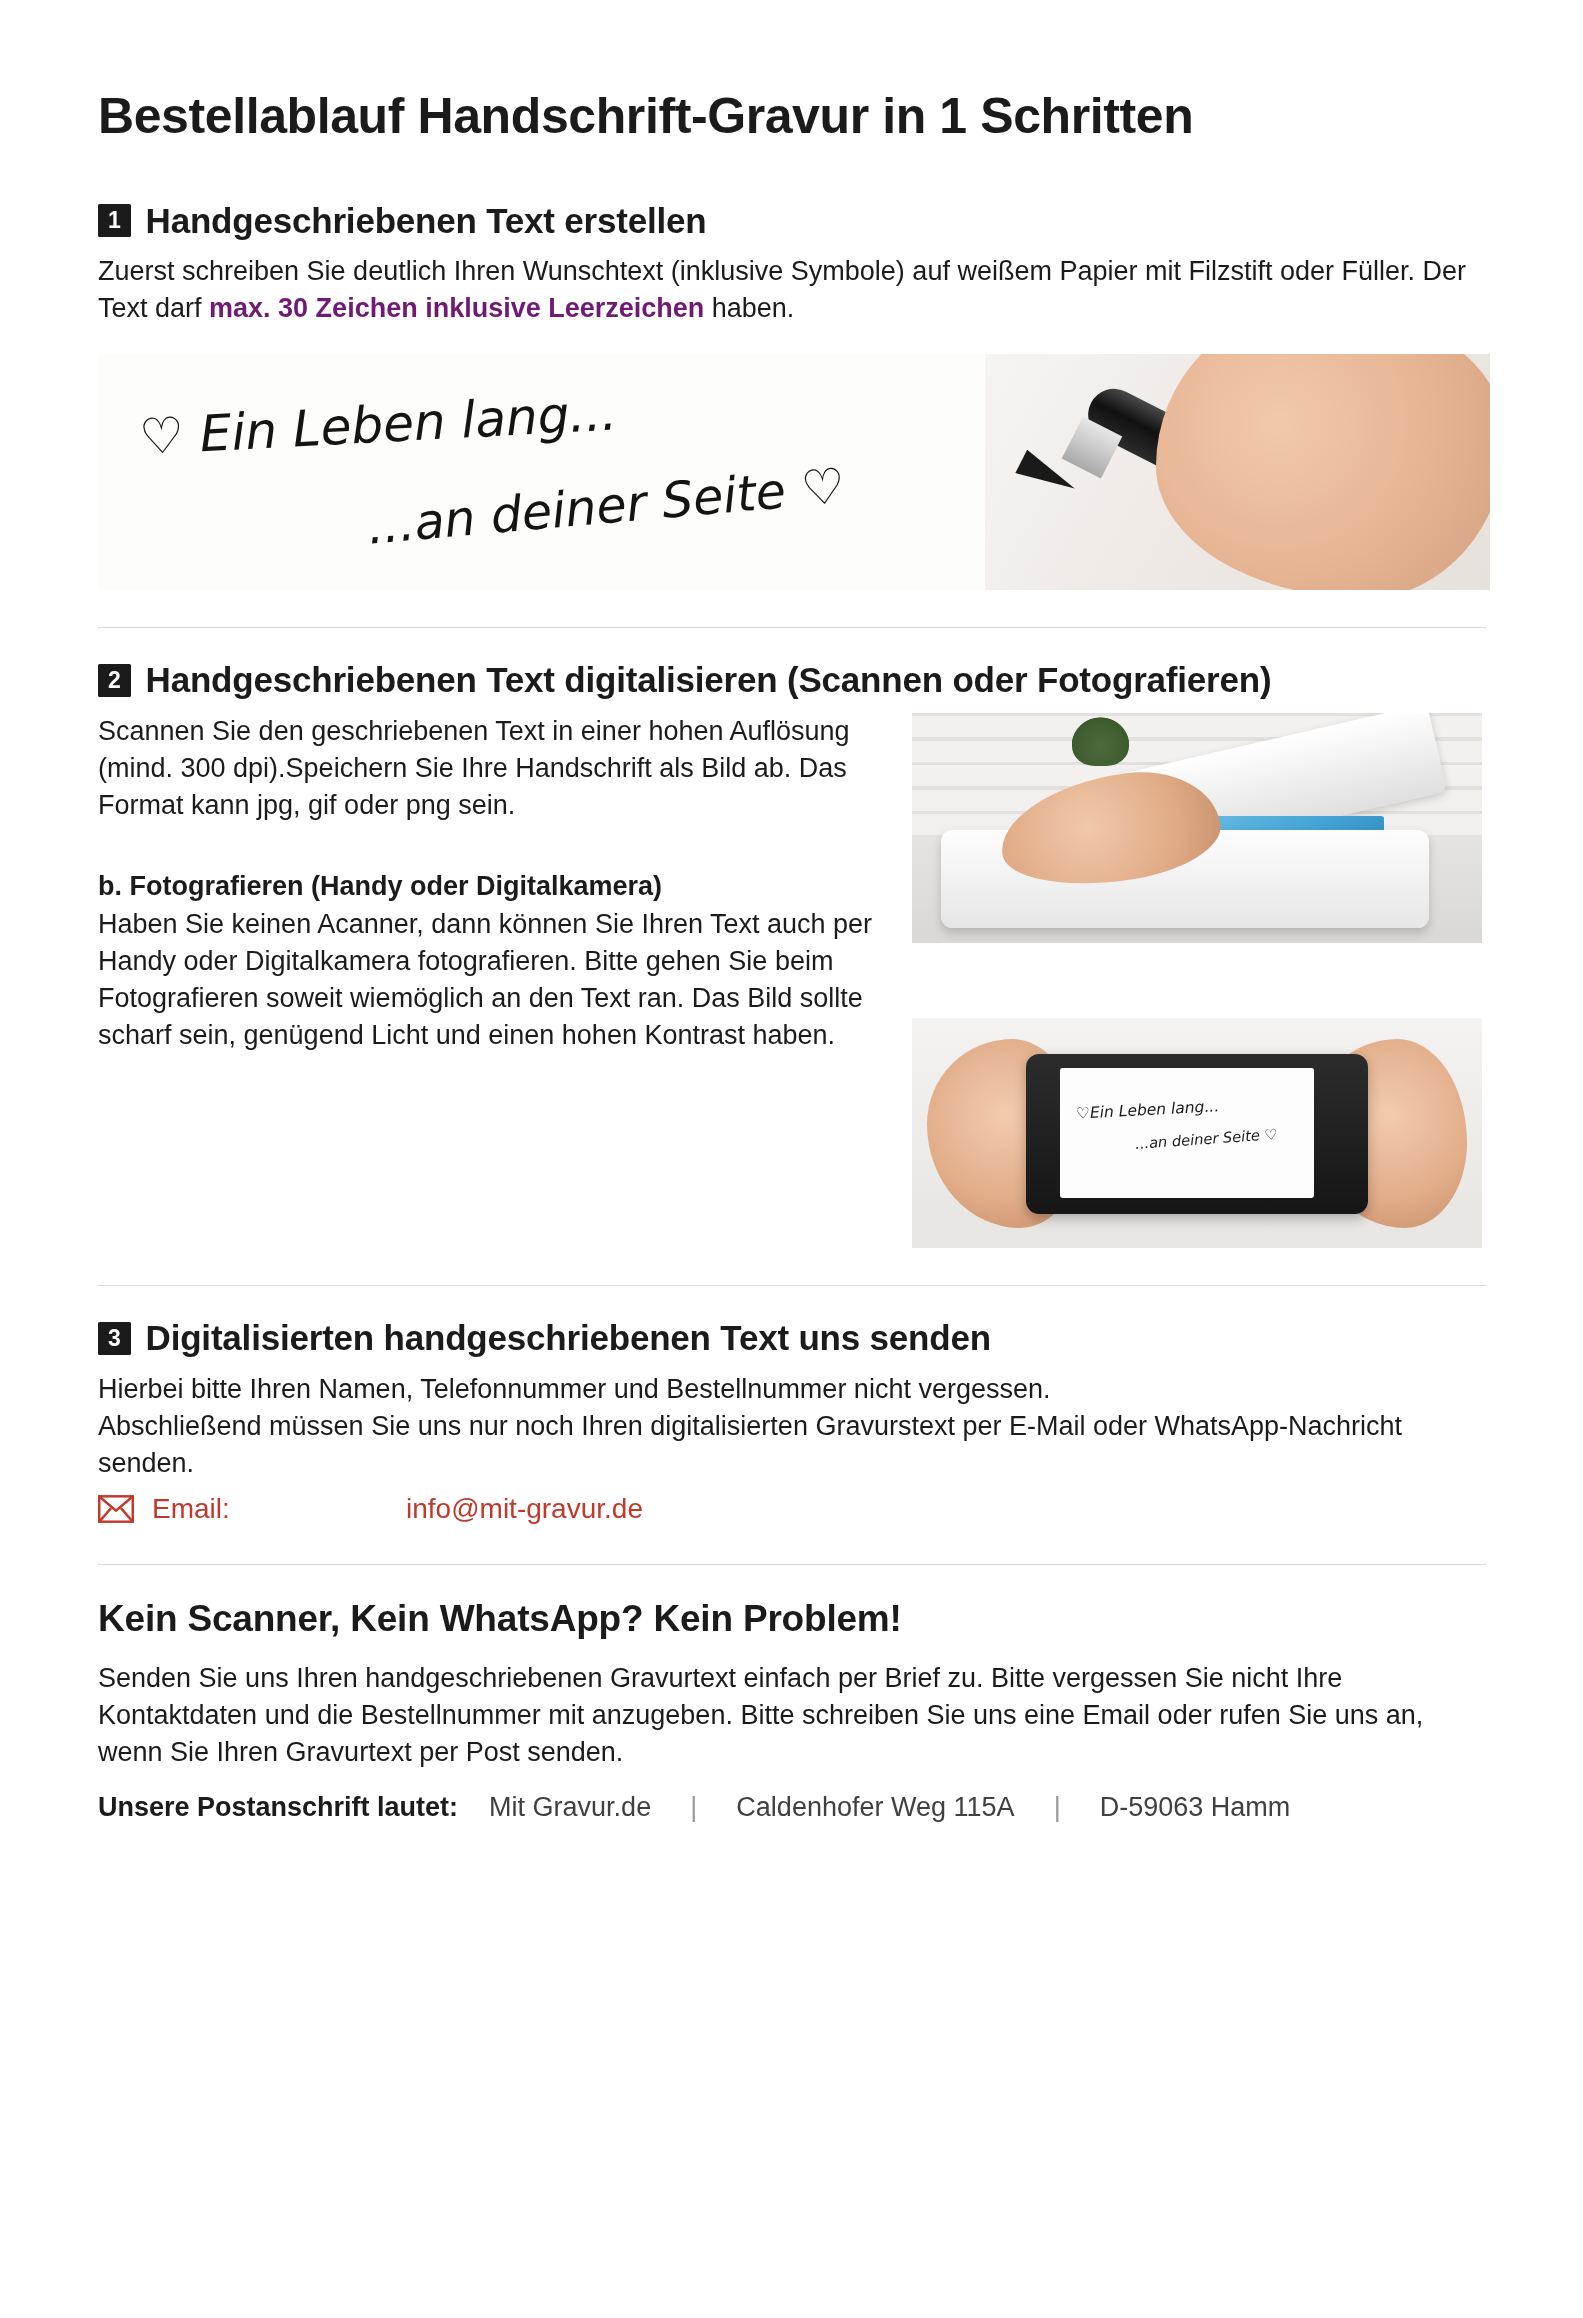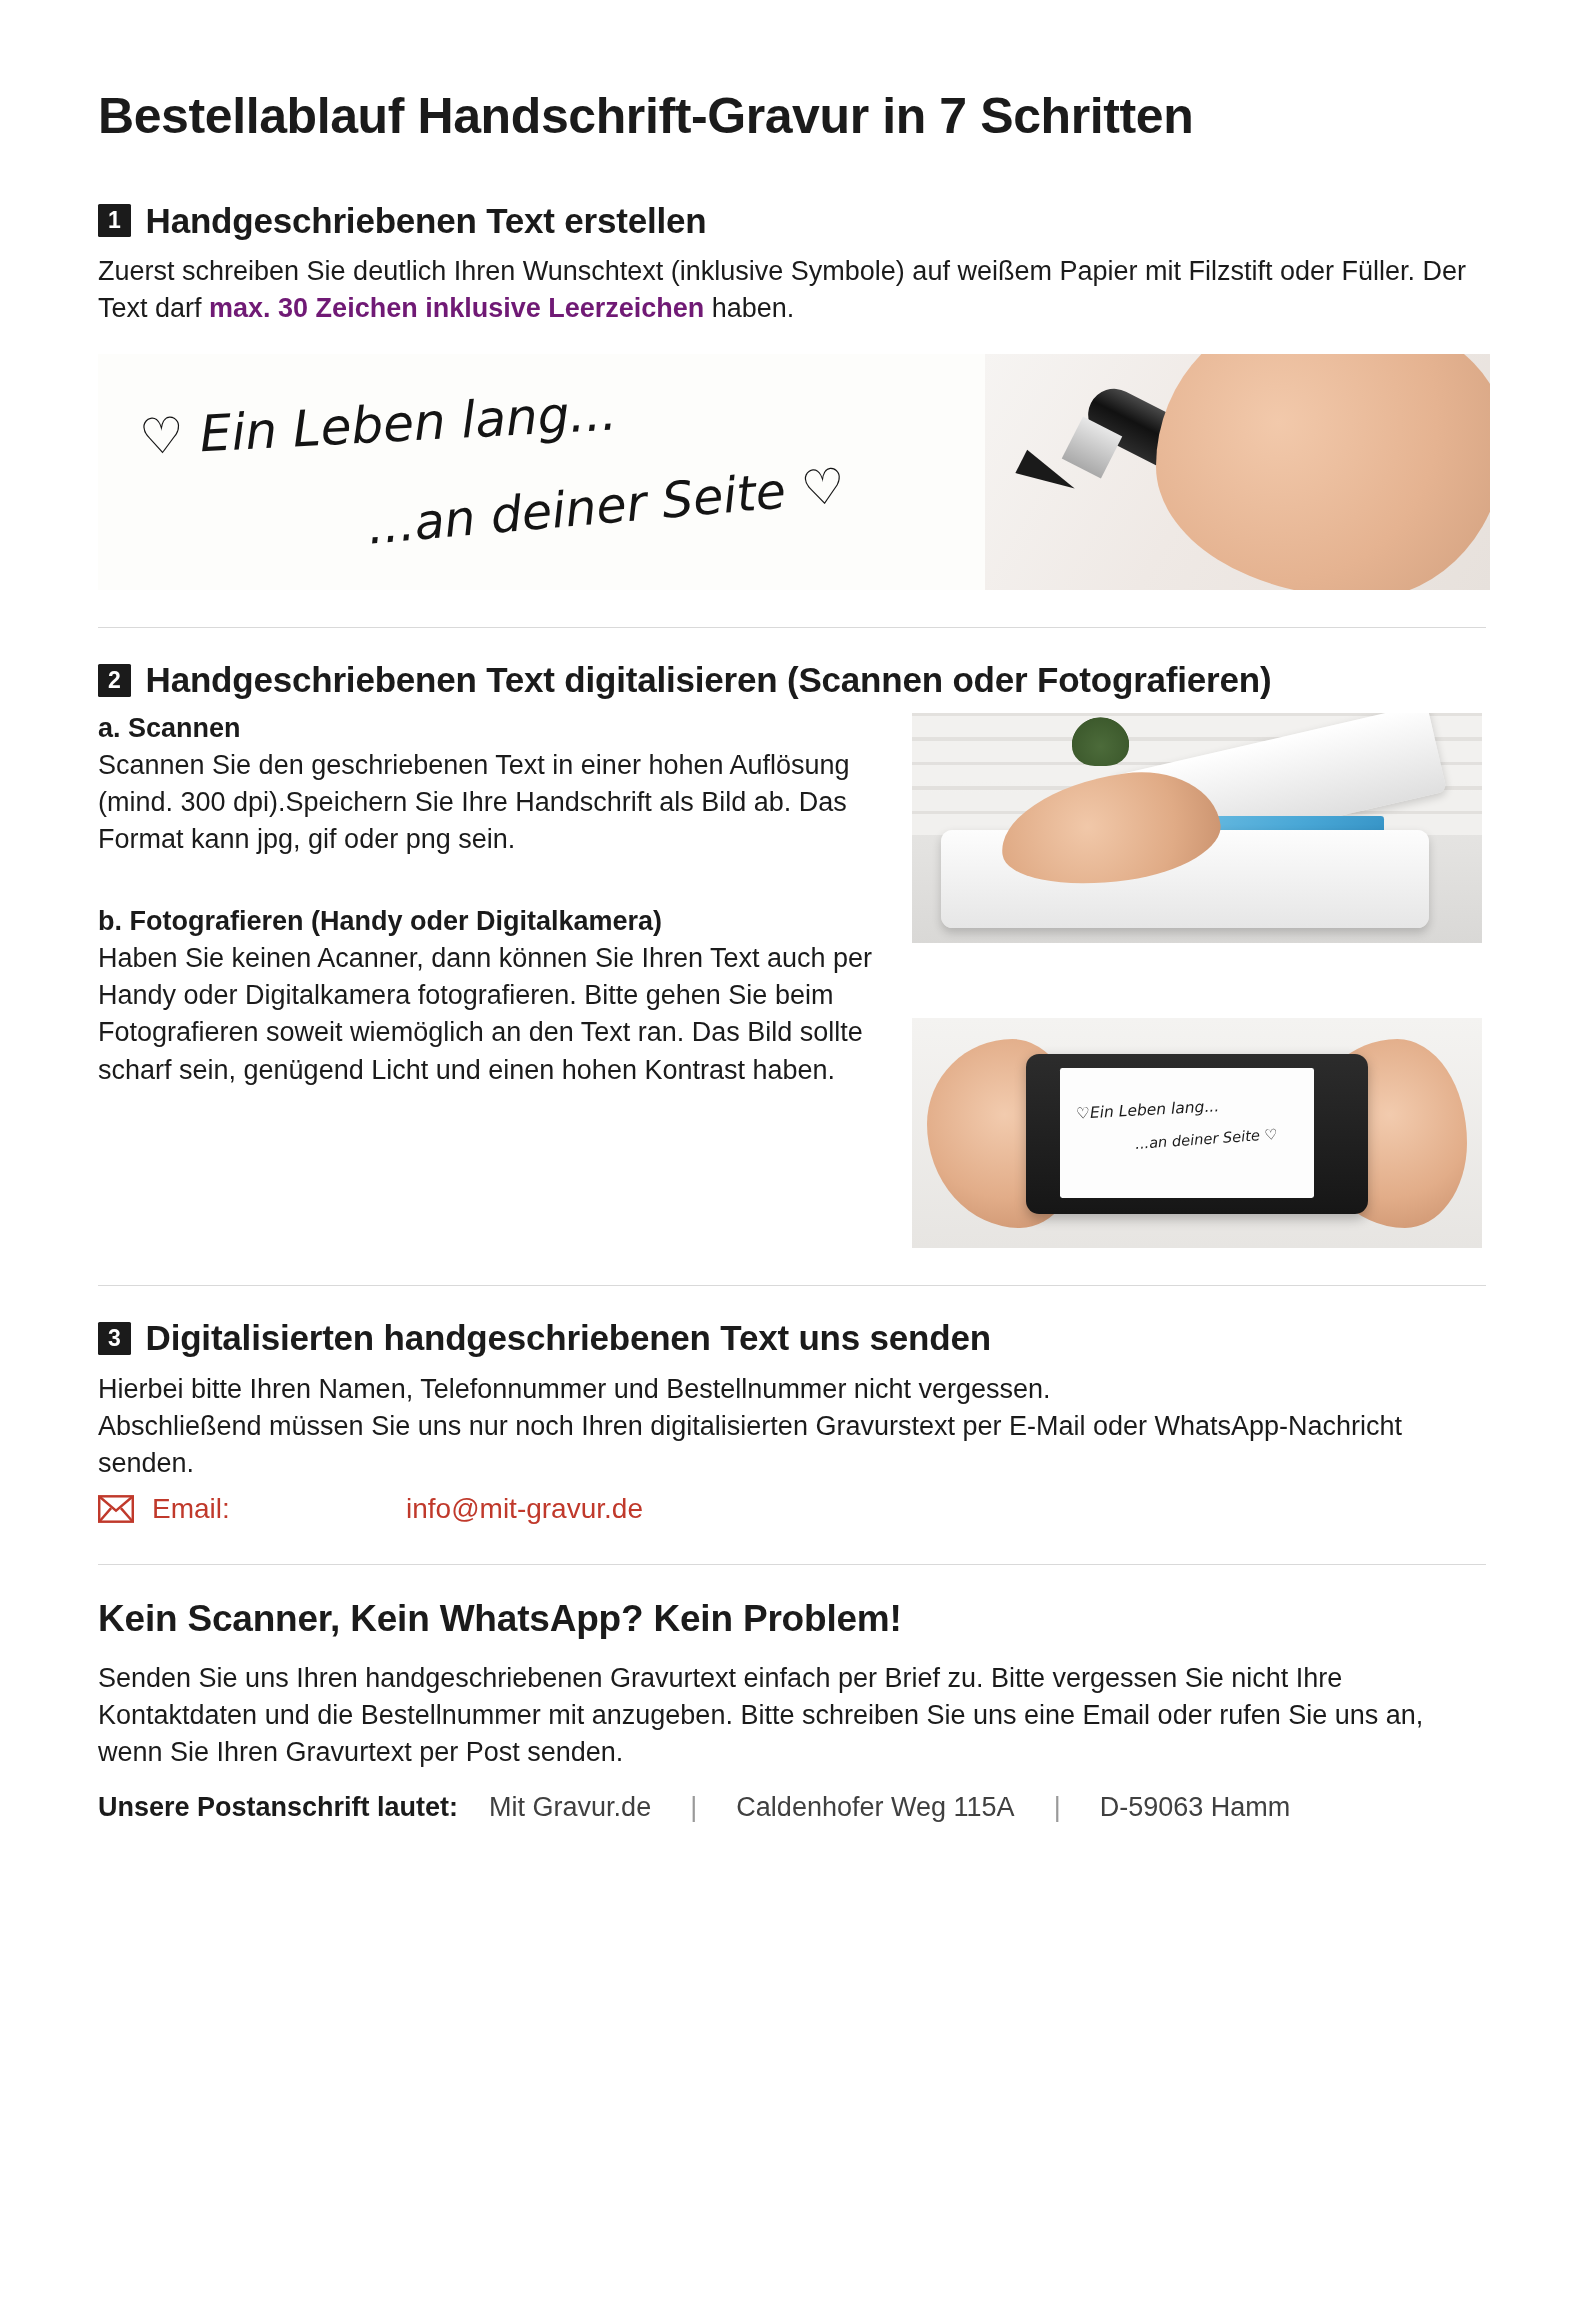--- a/index.html
+++ b/index.html
@@ -291,21 +291,21 @@
   }
   .addr-label { font-weight: bold; }
   .addr-sep { color: #9a9a9a; padding: 0 8.1px; }
   .addr-item { color: #404040; }
 </style>
 </head>
 <body>
 
 <div class="page">
 
-  <h1 class="doc-title">Bestellablauf Handschrift-Gravur in 7 Schritten</h1>
+  <h1 class="doc-title">Bestellablauf Handschrift-Gravur in 1 Schritten</h1>
 
   <section>
     <div class="step-head">
       <span class="step-badge">1</span>
       <span class="step-title">Handgeschriebenen Text erstellen</span>
     </div>
     <p class="para"><span>Zuerst schreiben Sie deutlich Ihren Wunschtext (inklusive Symbole) auf weißem Papier mit Filzstift oder Füller. Der Text darf </span><span class="accent-red">max. 30 Zeichen inklusive Leerzeichen</span><span> haben.</span></p>
 
     <div class="handwriting-figure">
       <div class="hw-paper"></div>
@@ -323,21 +323,20 @@
   <hr class="divider">
 
   <section>
     <div class="step-head">
       <span class="step-badge">2</span>
       <span class="step-title">Handgeschriebenen Text digitalisieren (Scannen oder Fotografieren)</span>
     </div>
 
     <div class="two-col">
       <div class="col-text">
-        <h3 class="sub-head">a. Scannen</h3>
         <p class="para">Scannen Sie den geschriebenen Text in einer hohen Auflösung (mind. 300 dpi).Speichern Sie Ihre Handschrift als Bild ab. Das Format kann jpg, gif oder png sein.</p>
 
         <div class="block-gap"></div>
 
         <h3 class="sub-head">b. Fotografieren (Handy oder Digitalkamera)</h3>
         <p class="para">Haben Sie keinen Acanner, dann können Sie Ihren Text auch per Handy oder Digitalkamera fotografieren. Bitte gehen Sie beim Fotografieren soweit wiemöglich an den Text ran. Das Bild sollte scharf sein, genügend Licht und einen hohen Kontrast haben.</p>
       </div>
 
       <div class="col-media">
         <div class="photo ph-scan">

